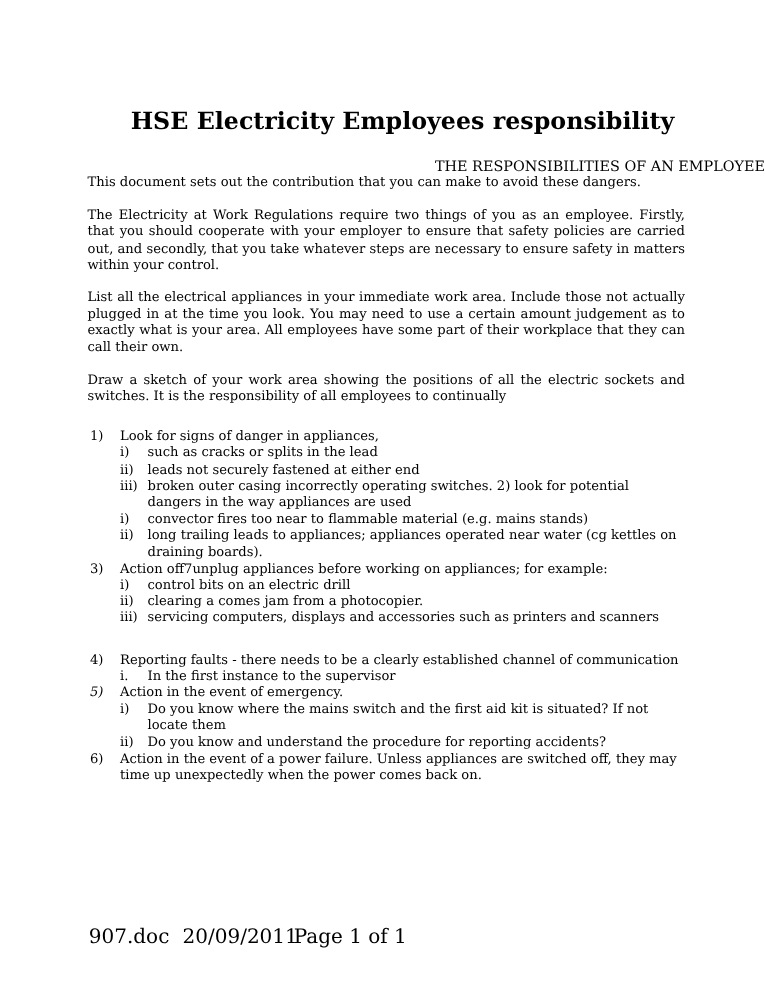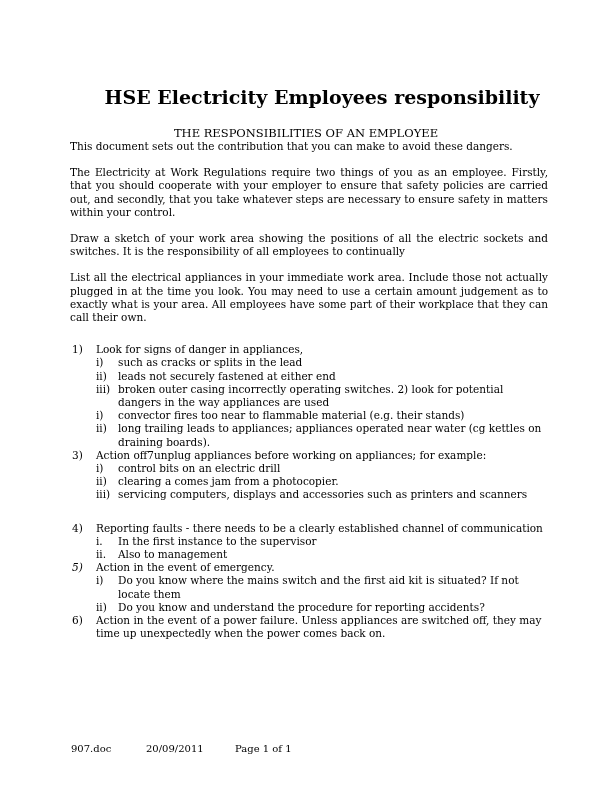--- a/index.html
+++ b/index.html
@@ -22,21 +22,21 @@
     width: 612px;
     text-align: center;
     font-size: 19px;
     font-weight: bold;
     letter-spacing: 0px;
     line-height: 23px;
   }
   .doc-subtitle {
     margin-top: 17px;
     width: 612px;
-    text-align: center;
+    text-align: right;
     font-size: 11.5px;
     line-height: 14px;
   }
   .content {
     position: absolute;
     left: 70px;
     top: 140px;
     width: 478px;
     font-size: 10.5px;
     line-height: 13.2px;
@@ -72,21 +72,21 @@
   }
   .lbl.ital {
     font-style: italic;
   }
   .footer {
     position: absolute;
     top: 743px;
     left: 0;
     width: 540px;
     height: 14px;
-    font-size: 10px;
+    font-size: 16px;
     line-height: 12px;
   }
   .footer span {
     position: absolute;
     white-space: nowrap;
   }
   .footer .fn   { left: 71px; }
   .footer .dt   { left: 146px; }
   .footer .pg   { left: 235px; }
 </style>
@@ -95,43 +95,43 @@
 
 <div class="page">
 
   <h1 class="doc-title">HSE Electricity Employees responsibility</h1>
 
   <div class="doc-subtitle">THE RESPONSIBILITIES OF AN EMPLOYEE</div>
 
   <div class="content">
     <p>This document sets out the contribution that you can make to avoid these dangers.</p>
     <p>The Electricity at Work Regulations require two things of you as an employee. Firstly, that you should cooperate with your employer to ensure that safety policies are carried out, and secondly, that you take whatever steps are necessary to ensure safety in matters within your control.</p>
+    <p>List all the electrical appliances in your immediate work area. Include those not actually plugged in at the time you look. You may need to use a certain amount judgement as to exactly what is your area. All employees have some part of their workplace that they can call their own.</p>
     <p>Draw a sketch of your work area showing the positions of all the electric sockets and switches. It is the responsibility of all employees to continually</p>
-    <p>List all the electrical appliances in your immediate work area. Include those not actually plugged in at the time you look. You may need to use a certain amount judgement as to exactly what is your area. All employees have some part of their workplace that they can call their own.</p>
 
     <div class="list">
         <div class="li l1">
           <span class="lbl">1)</span>
           <span class="txt">Look for signs of danger in appliances,</span>
         </div>
         <div class="li l2">
           <span class="lbl">i)</span>
           <span class="txt">such as cracks or splits in the lead</span>
         </div>
         <div class="li l2">
           <span class="lbl">ii)</span>
           <span class="txt">leads not securely fastened at either end</span>
         </div>
         <div class="li l2">
           <span class="lbl">iii)</span>
           <span class="txt">broken outer casing incorrectly operating switches. 2) look for potential dangers in the way appliances are used</span>
         </div>
         <div class="li l2">
           <span class="lbl">i)</span>
-          <span class="txt">convector fires too near to flammable material (e.g. their stands)</span>
+          <span class="txt">convector fires too near to flammable material (e.g. mains stands)</span>
         </div>
         <div class="li l2">
           <span class="lbl">ii)</span>
           <span class="txt">long trailing leads to appliances; appliances operated near water (cg kettles on draining boards).</span>
         </div>
         <div class="li l1">
           <span class="lbl">3)</span>
           <span class="txt">Action off7unplug appliances before working on appliances; for example:</span>
         </div>
         <div class="li l2">
@@ -147,24 +147,20 @@
           <span class="txt">servicing computers, displays and accessories such as printers and scanners</span>
         </div>
         <div class="li l1">
           <span class="lbl">4)</span>
           <span class="txt">Reporting faults - there needs to be a clearly established channel of communication</span>
         </div>
         <div class="li l2">
           <span class="lbl">i.</span>
           <span class="txt">In the first instance to the supervisor</span>
         </div>
-        <div class="li l2">
-          <span class="lbl">ii.</span>
-          <span class="txt">Also to management</span>
-        </div>
         <div class="li l1">
           <span class="lbl ital">5)</span>
           <span class="txt">Action in the event of emergency.</span>
         </div>
         <div class="li l2">
           <span class="lbl">i)</span>
           <span class="txt">Do you know where the mains switch and the first aid kit is situated? If not locate them</span>
         </div>
         <div class="li l2">
           <span class="lbl">ii)</span>

